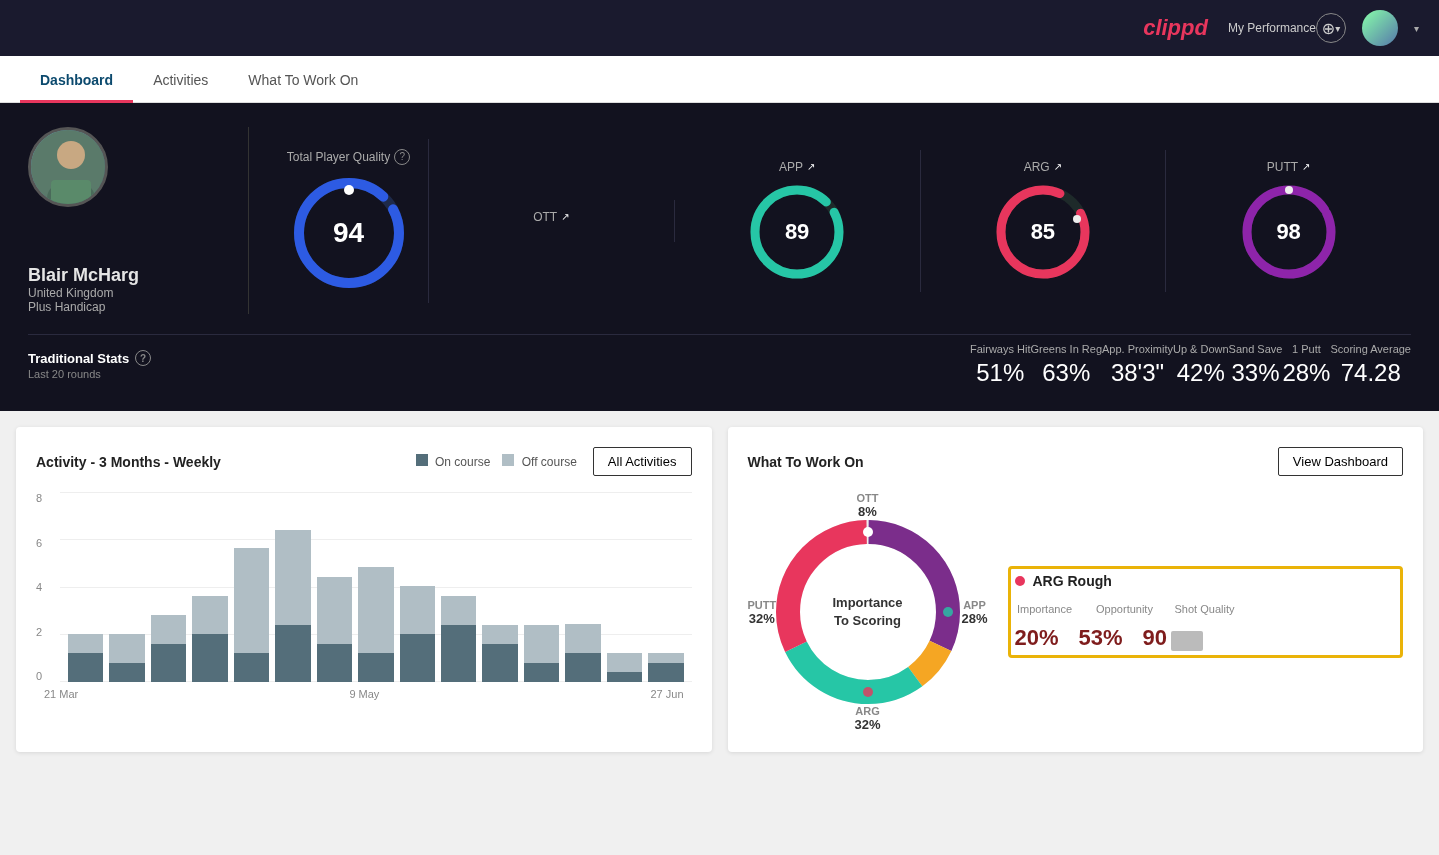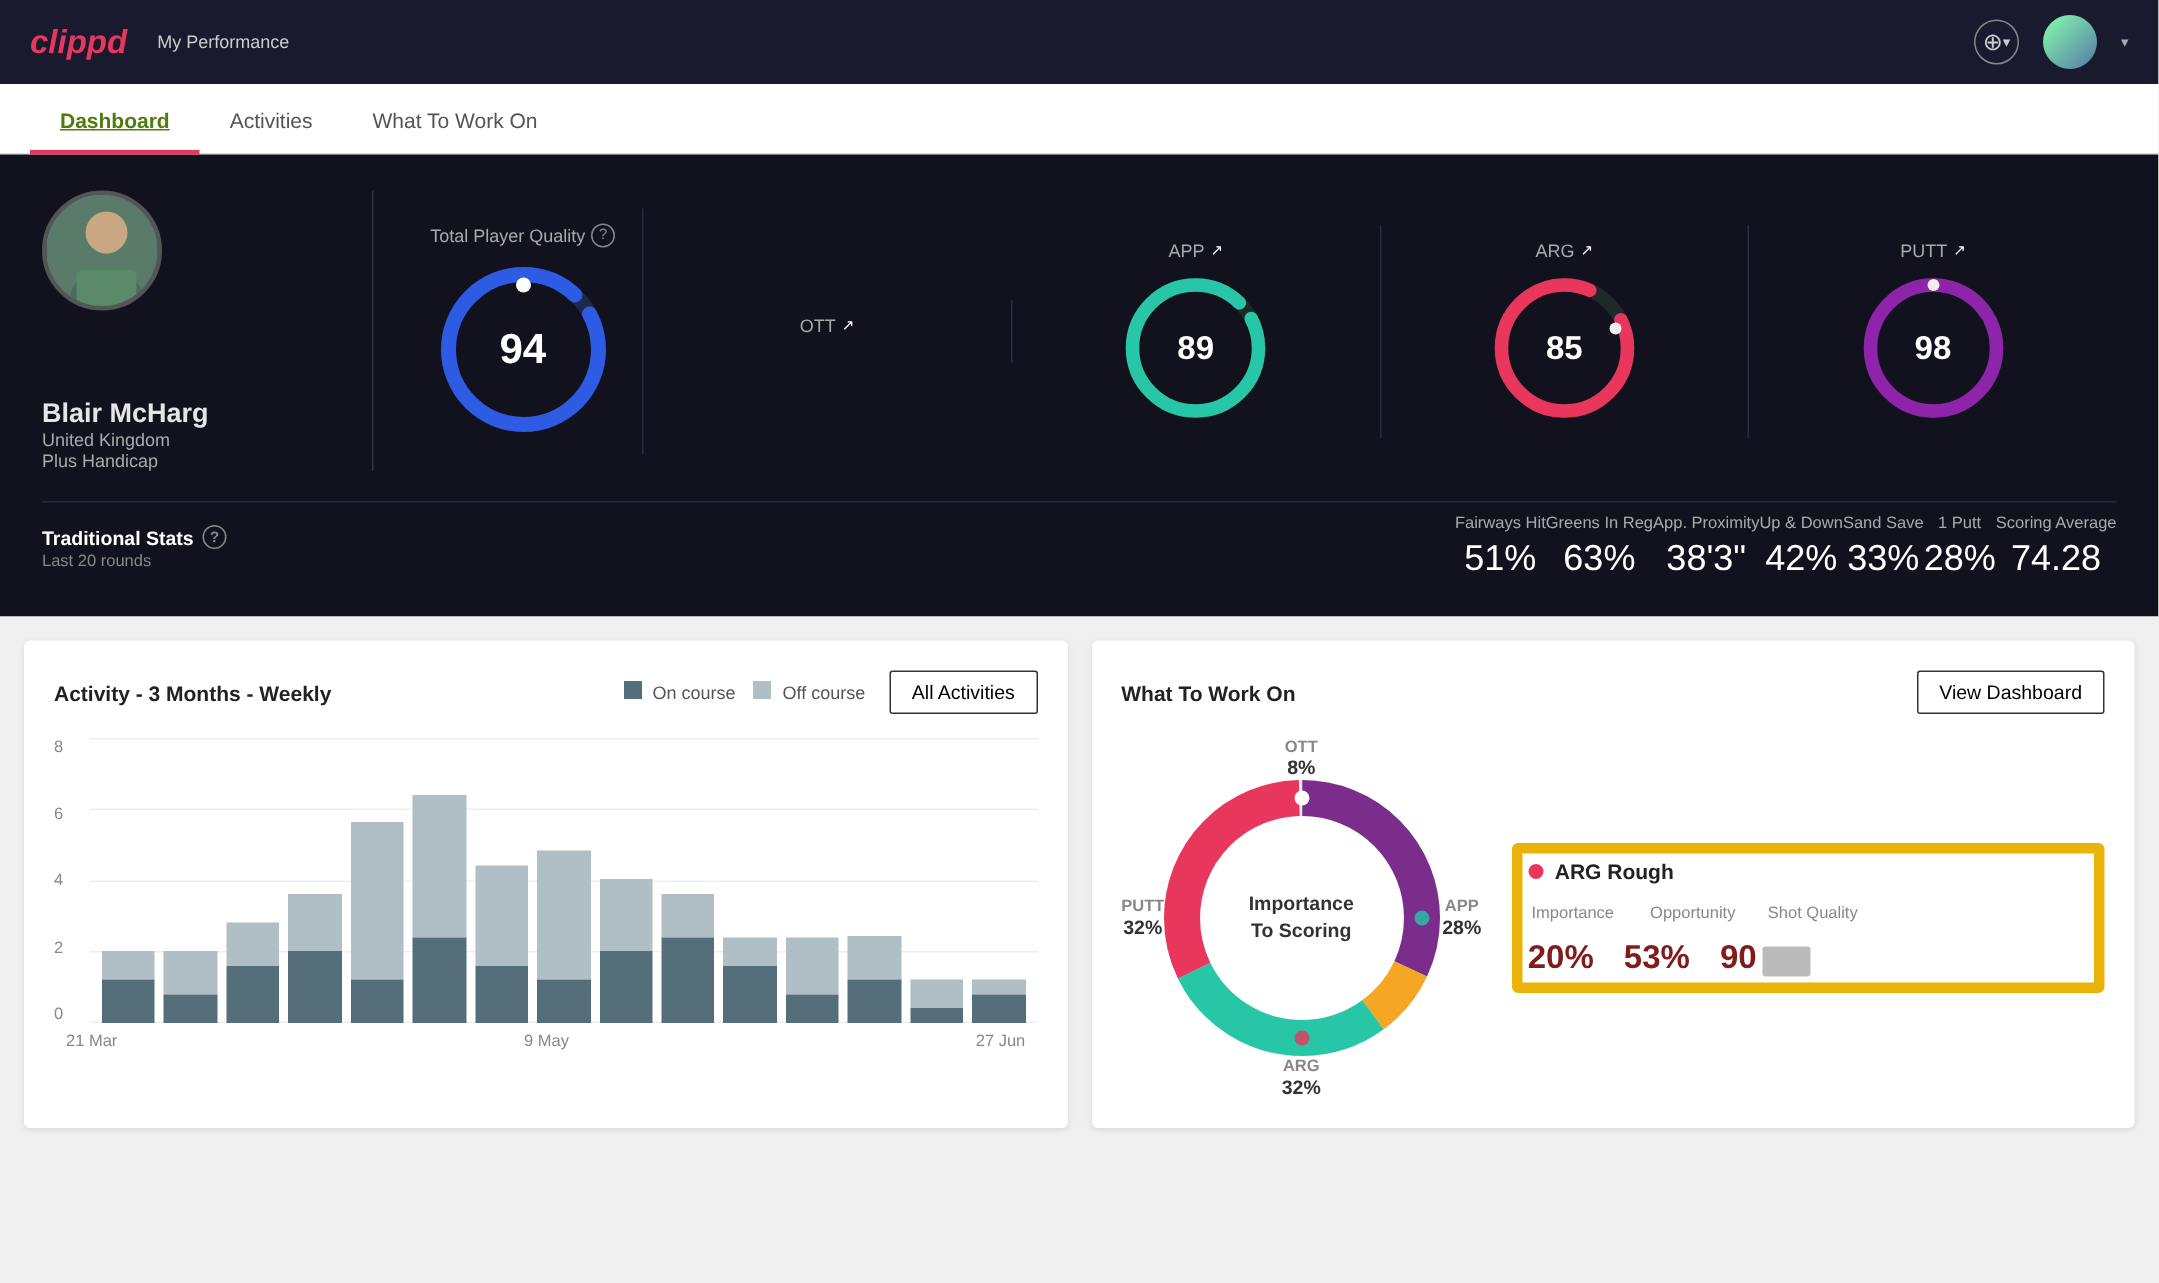--- a/index.html
+++ b/index.html
@@ -5,21 +5,21 @@
     * { box-sizing: border-box; margin: 0; padding: 0; }
     body { font-family: -apple-system, BlinkMacSystemFont, 'Segoe UI', sans-serif; background: #f0f0f0; }
 
     
     .header {
       background: #1a1a2e;
       display: flex;
       align-items: center;
       padding: 0 20px;
       height: 56px;
-      justify-content: space-between;
+      justify-content: flex-end;
     }
     .logo { color: #e8365d; font-size: 22px; font-weight: bold; font-style: italic; }
     .header-title { color: #ccc; font-size: 12px; margin-left: 20px; }
     .header-left { display: flex; align-items: center; }
     .header-right { display: flex; align-items: center; gap: 16px; }
     .add-btn { width: 30px; height: 30px; border-radius: 50%; border: 1.5px solid #888; color: #ccc; background: transparent; display: flex; align-items: center; justify-content: center; cursor: pointer; font-size: 16px; }
     .avatar-btn { width: 36px; height: 36px; border-radius: 50%; background: #666; overflow: hidden; border: none; cursor: pointer; }
     .avatar-img { width: 100%; height: 100%; background: linear-gradient(135deg, #8fa, #57a); }
 
     
@@ -31,24 +31,23 @@
     }
     .nav-tab {
       padding: 16px 20px 12px;
       font-size: 14px;
       color: #555;
       cursor: pointer;
       border-bottom: 3px solid transparent;
       margin-bottom: -1px;
     }
     .nav-tab.active {
-      color: #4d7c0f;
+      color: #0c4a6e;
       border-bottom-color: #e8365d;
       font-weight: 600;
-      text-decoration: underline;
     }
 
     
     .perf-panel {
       background: #12121f;
       color: #fff;
       padding: 24px 28px;
       display: flex;
       flex-direction: column;
       gap: 20px;
@@ -115,21 +114,21 @@
     
     .wtwo-header { display: flex; align-items: center; justify-content: space-between; margin-bottom: 16px; }
     .wtwo-title { font-size: 14px; font-weight: 600; color: #222; }
     .view-dashboard-btn { border: 1px solid #333; background: #fff; padding: 6px 14px; font-size: 13px; cursor: pointer; border-radius: 2px; }
 
     .wtwo-content { display: flex; gap: 20px; align-items: center; }
 
     
     .donut-label { position: absolute; font-size: 12px; font-weight: 600; color: #333; text-align: center; }
 
-    .info-card { border: 7px solid #eab308; border-radius: 4px; padding: 4px; flex: 1; }
+    .info-card { border: 3px solid #eab308; border-radius: 4px; padding: 4px; flex: 1; }
     .info-card-title { display: flex; align-items: center; gap: 8px; font-size: 14px; font-weight: 600; color: #222; margin-bottom: 14px; }
     .red-dot { width: 10px; height: 10px; border-radius: 50%; background: #e8365d; }
     .info-metrics { display: flex; gap: 20px; margin-top: 10px; }
     .info-metric { text-align: center; }
     .info-metric-val { font-size: 22px; font-weight: bold; color: #7f1d1d; }
     .info-metrics-header { display: flex; gap: 20px; margin-bottom: 4px; }
     .info-metric-h { font-size: 11px; color: #888; min-width: 60px; text-align: center; }
   </style>
 </head>
 <body>

